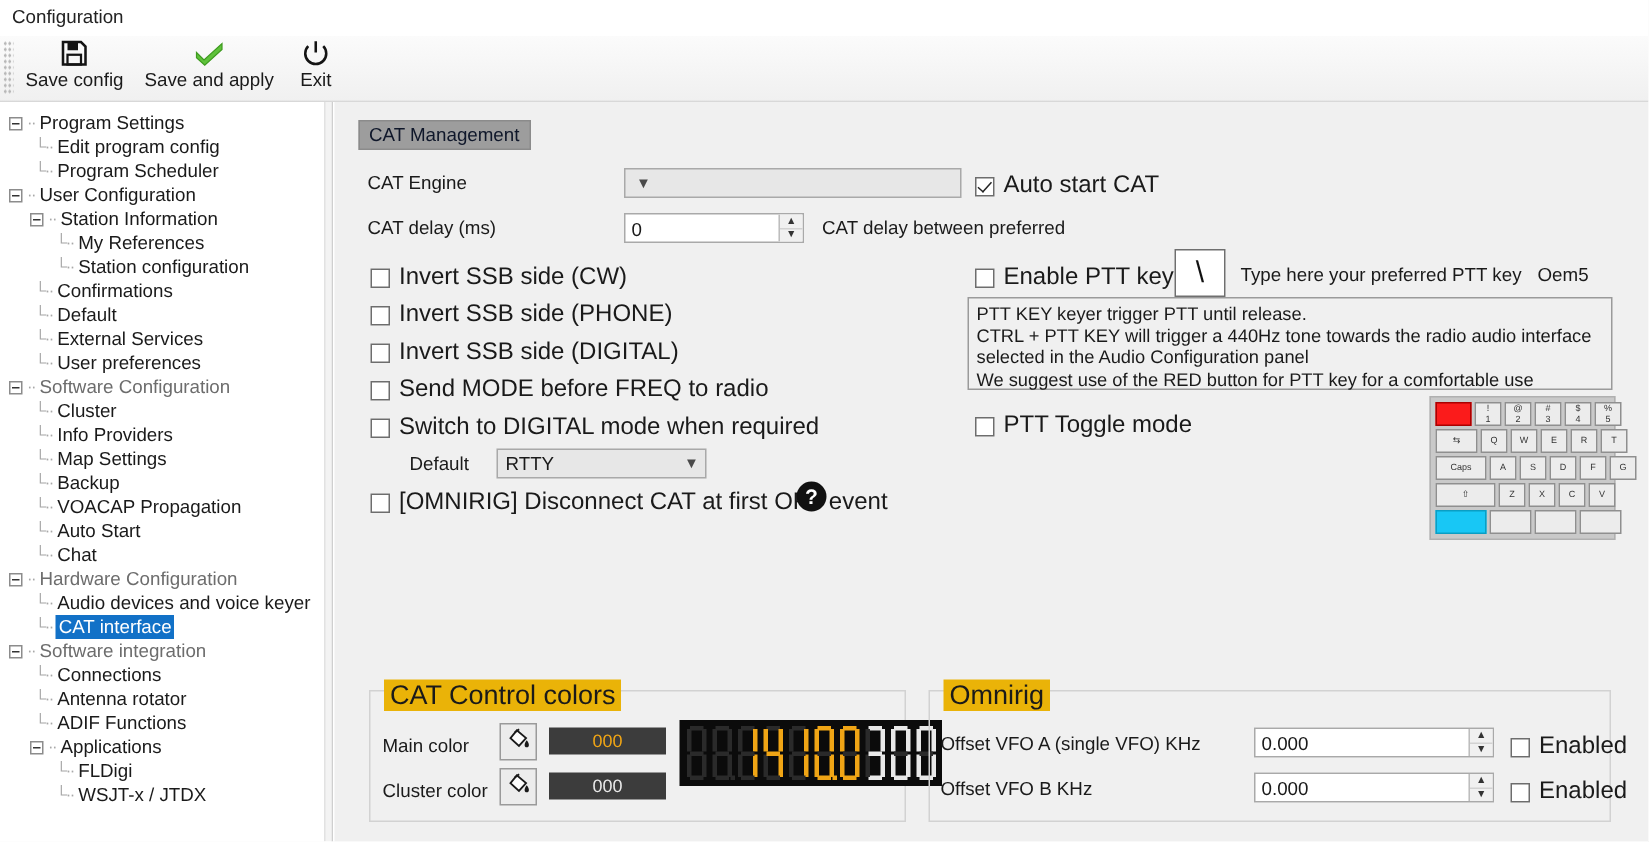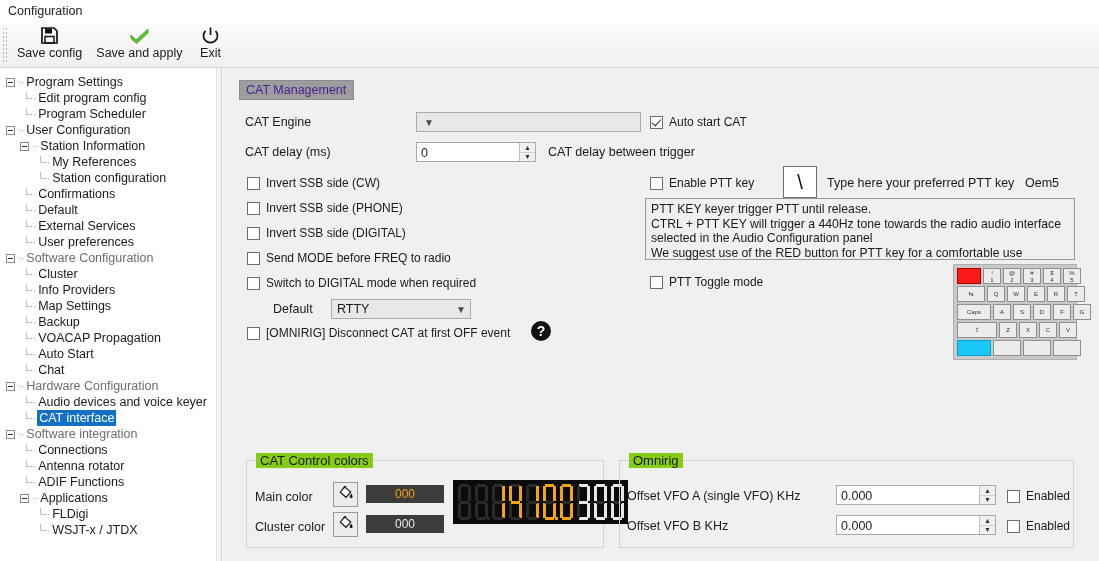--- a/index.html
+++ b/index.html
@@ -75,21 +75,21 @@
   }
   .dash { color: #a8a8a8; margin-right: 2px; font-size: 11px; letter-spacing:-1px;}
 
   
   .main {
     position: absolute; left: 223px; top: 68px; width: 876px; height: 493px;
     background: #f0f0f0;
   }
   .grouptitle {
     position: absolute; left: 16px; top: 12px;
-    background: #9d9d9d; color: #4c1d95;
+    background: #9d9d9d; color: #0f172a;
     border: 1px solid #8b8b8b;
     padding: 2px 7px 2px 6px; font-size: 12.5px;
   }
 
   .lbl { position: absolute; font-size: 12.5px; color: #1a1a1a; white-space: nowrap; }
 
   
   .combo {
     position: absolute; background: #e7e7e7;
     border: 1px solid #a9a9a9; height: 20px;
@@ -121,21 +121,21 @@
   .cbrow { position: absolute; display: flex; align-items: center; white-space: nowrap; }
   .cbox {
     width: 13px; height: 13px; border: 1px solid #6d6d6d; background: #fff;
     margin-right: 6px; position: relative; flex: none;
   }
   .cbox.on::after {
     content: ""; position: absolute; left: 3px; top: 0px;
     width: 4px; height: 8px; border: solid #222;
     border-width: 0 1.6px 1.6px 0; transform: rotate(42deg);
   }
-  .cbtxt { font-size: 12px; color: #1a1a1a; }
+  .cbtxt { font-size: 16px; color: #1a1a1a; }
 
   
   .keybox {
     position: absolute; border: 1px solid #6f6f6f; background: #fff;
     display: flex; align-items: center; justify-content: center;
     font-size: 20px; color: #111;
   }
 
   
   .infobox {
@@ -161,22 +161,22 @@
   .key.w28 { width: 28px; }
   .key.w34 { width: 34px; }
   .key.w40 { width: 40px; }
   .key.red { background: #fb1b1b; border-color: #a00; }
   .key.cyan { background: #18c7f5; border-color: #0a9ec4; }
   .key .stack { display: flex; flex-direction: column; gap: 1px; }
 
   
   .gbox { position: absolute; border: 1px solid #d2d2d2; }
   .gbox > .gcap {
-    position: absolute; top: -8px; left: 9px; background: #84cc16;
-    padding: 0 4px; font-size: 13px; color: #1a1a1a;
+    position: absolute; top: -8px; left: 9px; background: #eab308;
+    padding: 0 4px; font-size: 18px; color: #1a1a1a;
   }
 
   
   .colorbtn {
     position: absolute; width: 25px; height: 25px;
     border: 1px solid #9a9a9a; background: #ececec;
     display: flex; align-items: center; justify-content: center;
   }
   
   .colorval {
@@ -401,21 +401,21 @@
     </div>
 
     <div class="lbl" style="left:22px; top:77px;">CAT delay (ms)</div>
     <div class="spin" style="left:193px; top:74px; width:120px;">
       <span class="sv">0</span>
       <span class="spinbtns">
         <div>▲</div>
         <div>▼</div>
       </span>
     </div>
-    <div class="lbl" style="left:325px; top:77px;">CAT delay between trigger</div>
+    <div class="lbl" style="left:325px; top:77px;">CAT delay between preferred</div>
 
     <div class="cbrow" style="left:24px; top:108px;">
       <span class="cbox"></span>
       <span class="cbtxt">Invert SSB side (CW)</span>
     </div>
     <div class="cbrow" style="left:24px; top:133px;">
       <span class="cbox"></span>
       <span class="cbtxt">Invert SSB side (PHONE)</span>
     </div>
     <div class="cbrow" style="left:24px; top:158px;">

